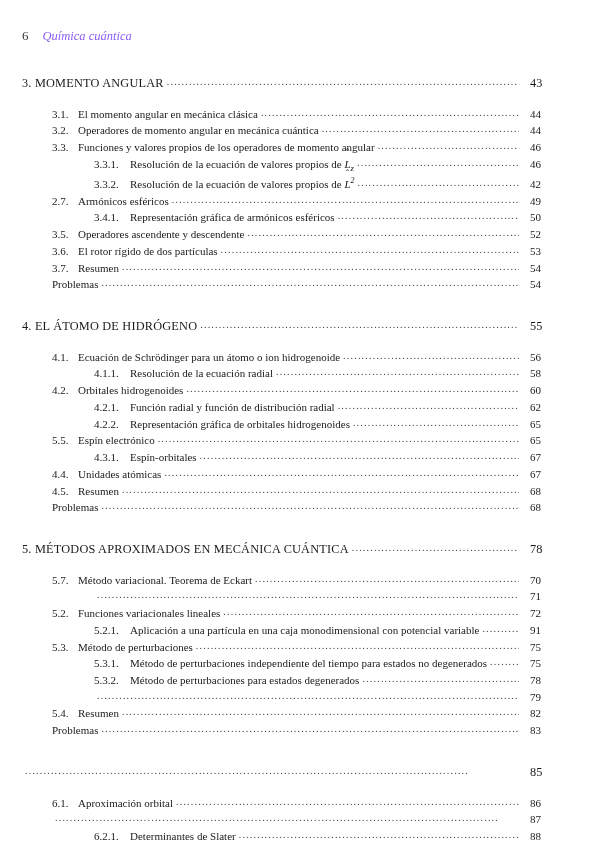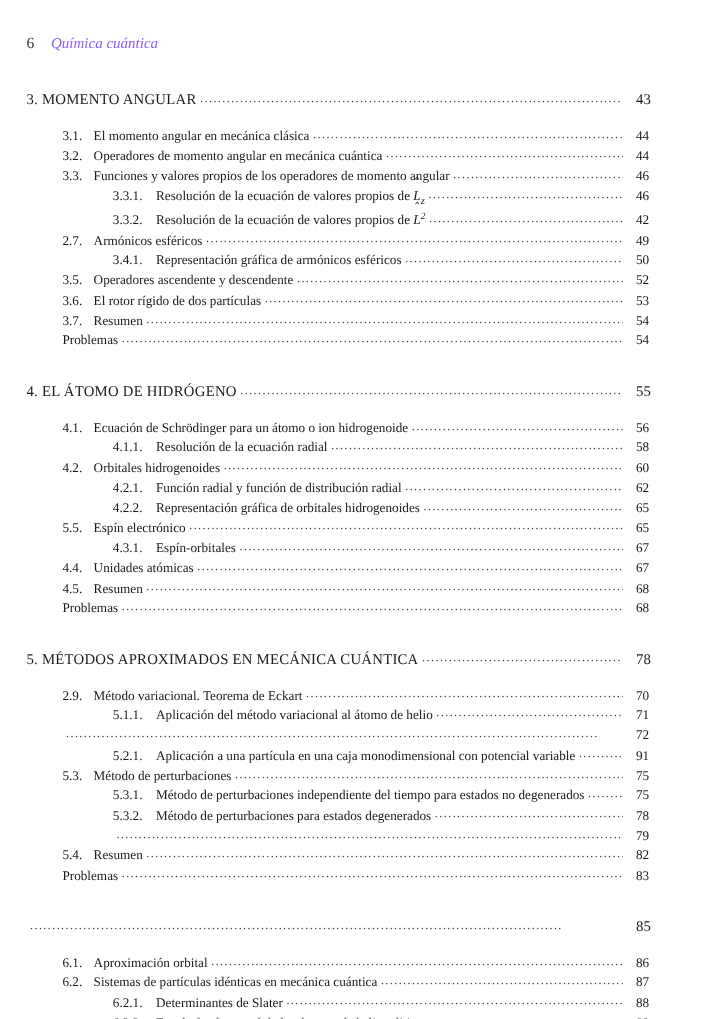--- a/index.html
+++ b/index.html
@@ -289,34 +289,34 @@
       <div class="lvl-chap">
         <div class="row">
           <span class="label"><span class="num">5.</span> <span>MÉTODOS APROXIMADOS EN MECÁNICA CUÁNTICA</span></span>
           <span class="leader">........................................................................................................................</span>
           <span class="page-no">78</span>
         </div>
       </div>
       <div class="gap-small"></div>
       <div class="lvl-1">
         <div class="row">
-          <span class="label"><span class="num">2.9.</span><span>Método variacional. Teorema de Eckart</span></span>
+          <span class="label"><span class="num">5.7.</span><span>Método variacional. Teorema de Eckart</span></span>
           <span class="leader">........................................................................................................................</span>
           <span class="page-no">70</span>
         </div>
       </div>
       <div class="lvl-2">
         <div class="row">
-          <span class="label"><span class="num">5.1.1.</span><span>Aplicación del método variacional al átomo de helio</span></span>
           <span class="leader">........................................................................................................................</span>
           <span class="page-no">71</span>
         </div>
       </div>
       <div class="lvl-1">
         <div class="row">
+          <span class="label"><span class="num">5.2.</span><span>Funciones variacionales lineales</span></span>
           <span class="leader">........................................................................................................................</span>
           <span class="page-no">72</span>
         </div>
       </div>
       <div class="lvl-2">
         <div class="row">
           <span class="label"><span class="num">5.2.1.</span><span>Aplicación a una partícula en una caja monodimensional con potencial variable</span></span>
           <span class="leader">........................................................................................................................</span>
           <span class="page-no">91</span>
         </div>
@@ -372,21 +372,20 @@
       <div class="gap-small"></div>
       <div class="lvl-1">
         <div class="row">
           <span class="label"><span class="num">6.1.</span><span>Aproximación orbital</span></span>
           <span class="leader">........................................................................................................................</span>
           <span class="page-no">86</span>
         </div>
       </div>
       <div class="lvl-1">
         <div class="row">
-          <span class="label"><span class="num">6.2.</span><span>Sistemas de partículas idénticas en mecánica cuántica</span></span>
           <span class="leader">........................................................................................................................</span>
           <span class="page-no">87</span>
         </div>
       </div>
       <div class="lvl-2">
         <div class="row">
           <span class="label"><span class="num">6.2.1.</span><span>Determinantes de Slater</span></span>
           <span class="leader">........................................................................................................................</span>
           <span class="page-no">88</span>
         </div>

